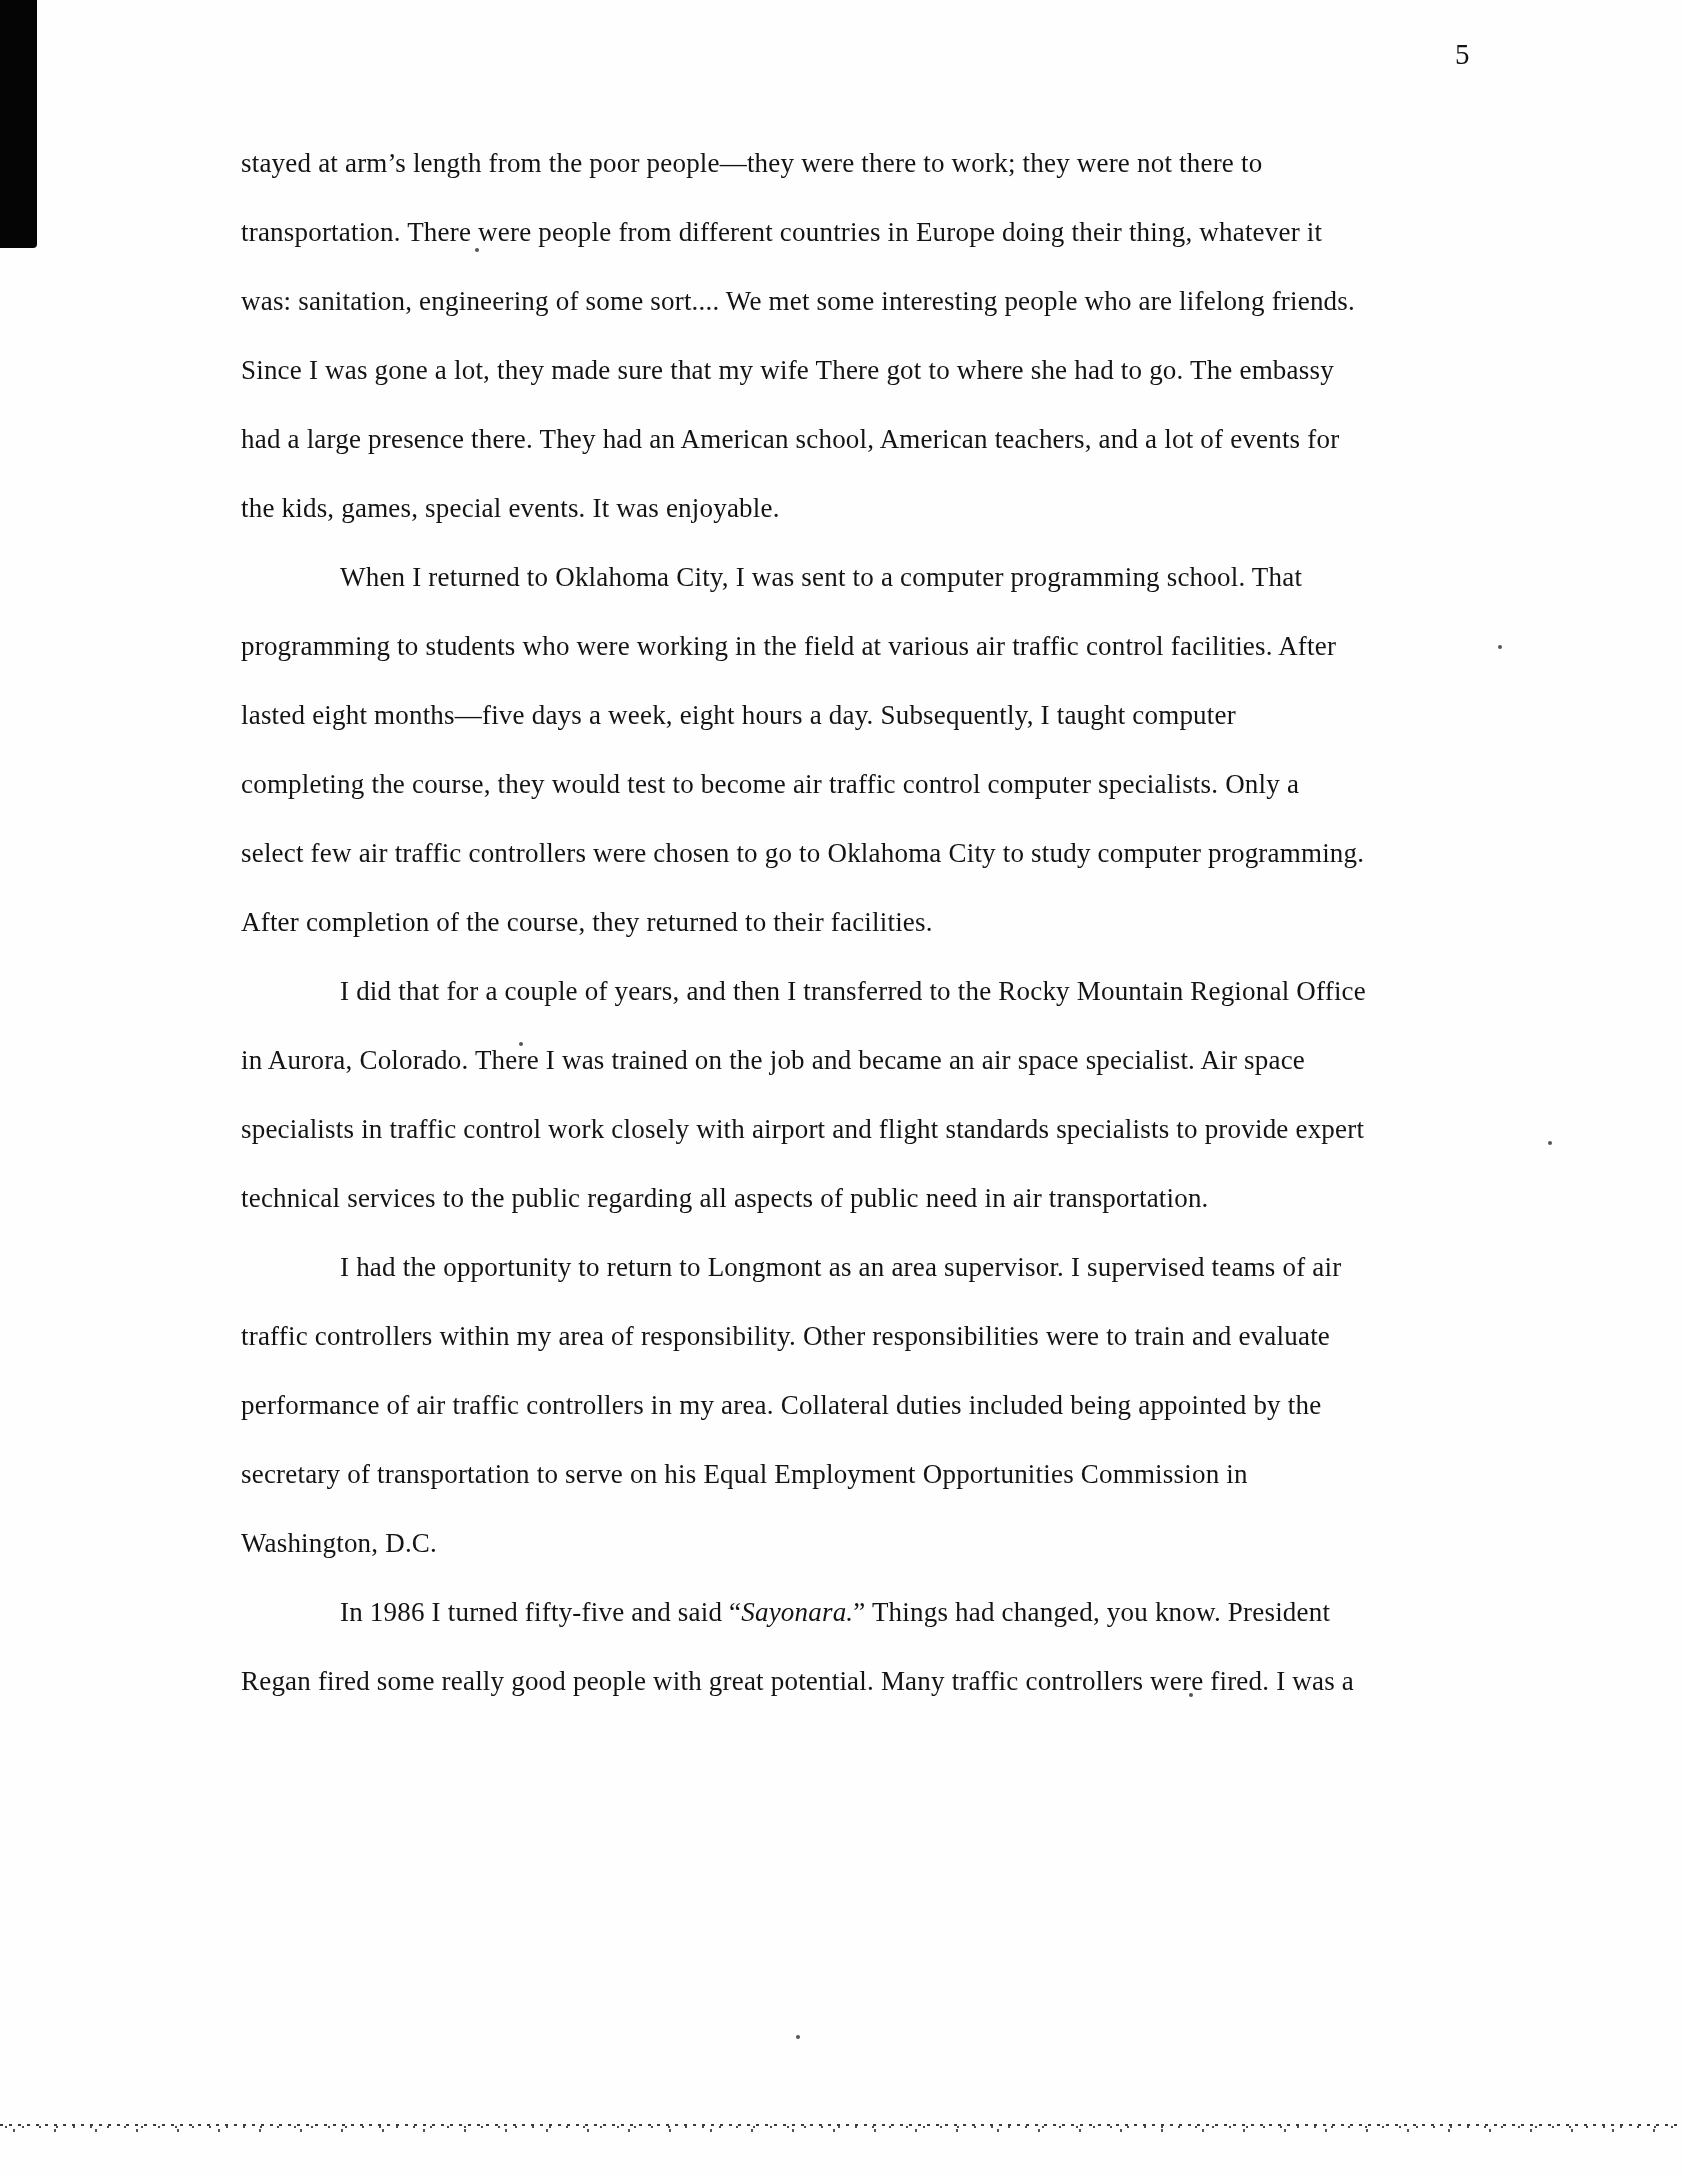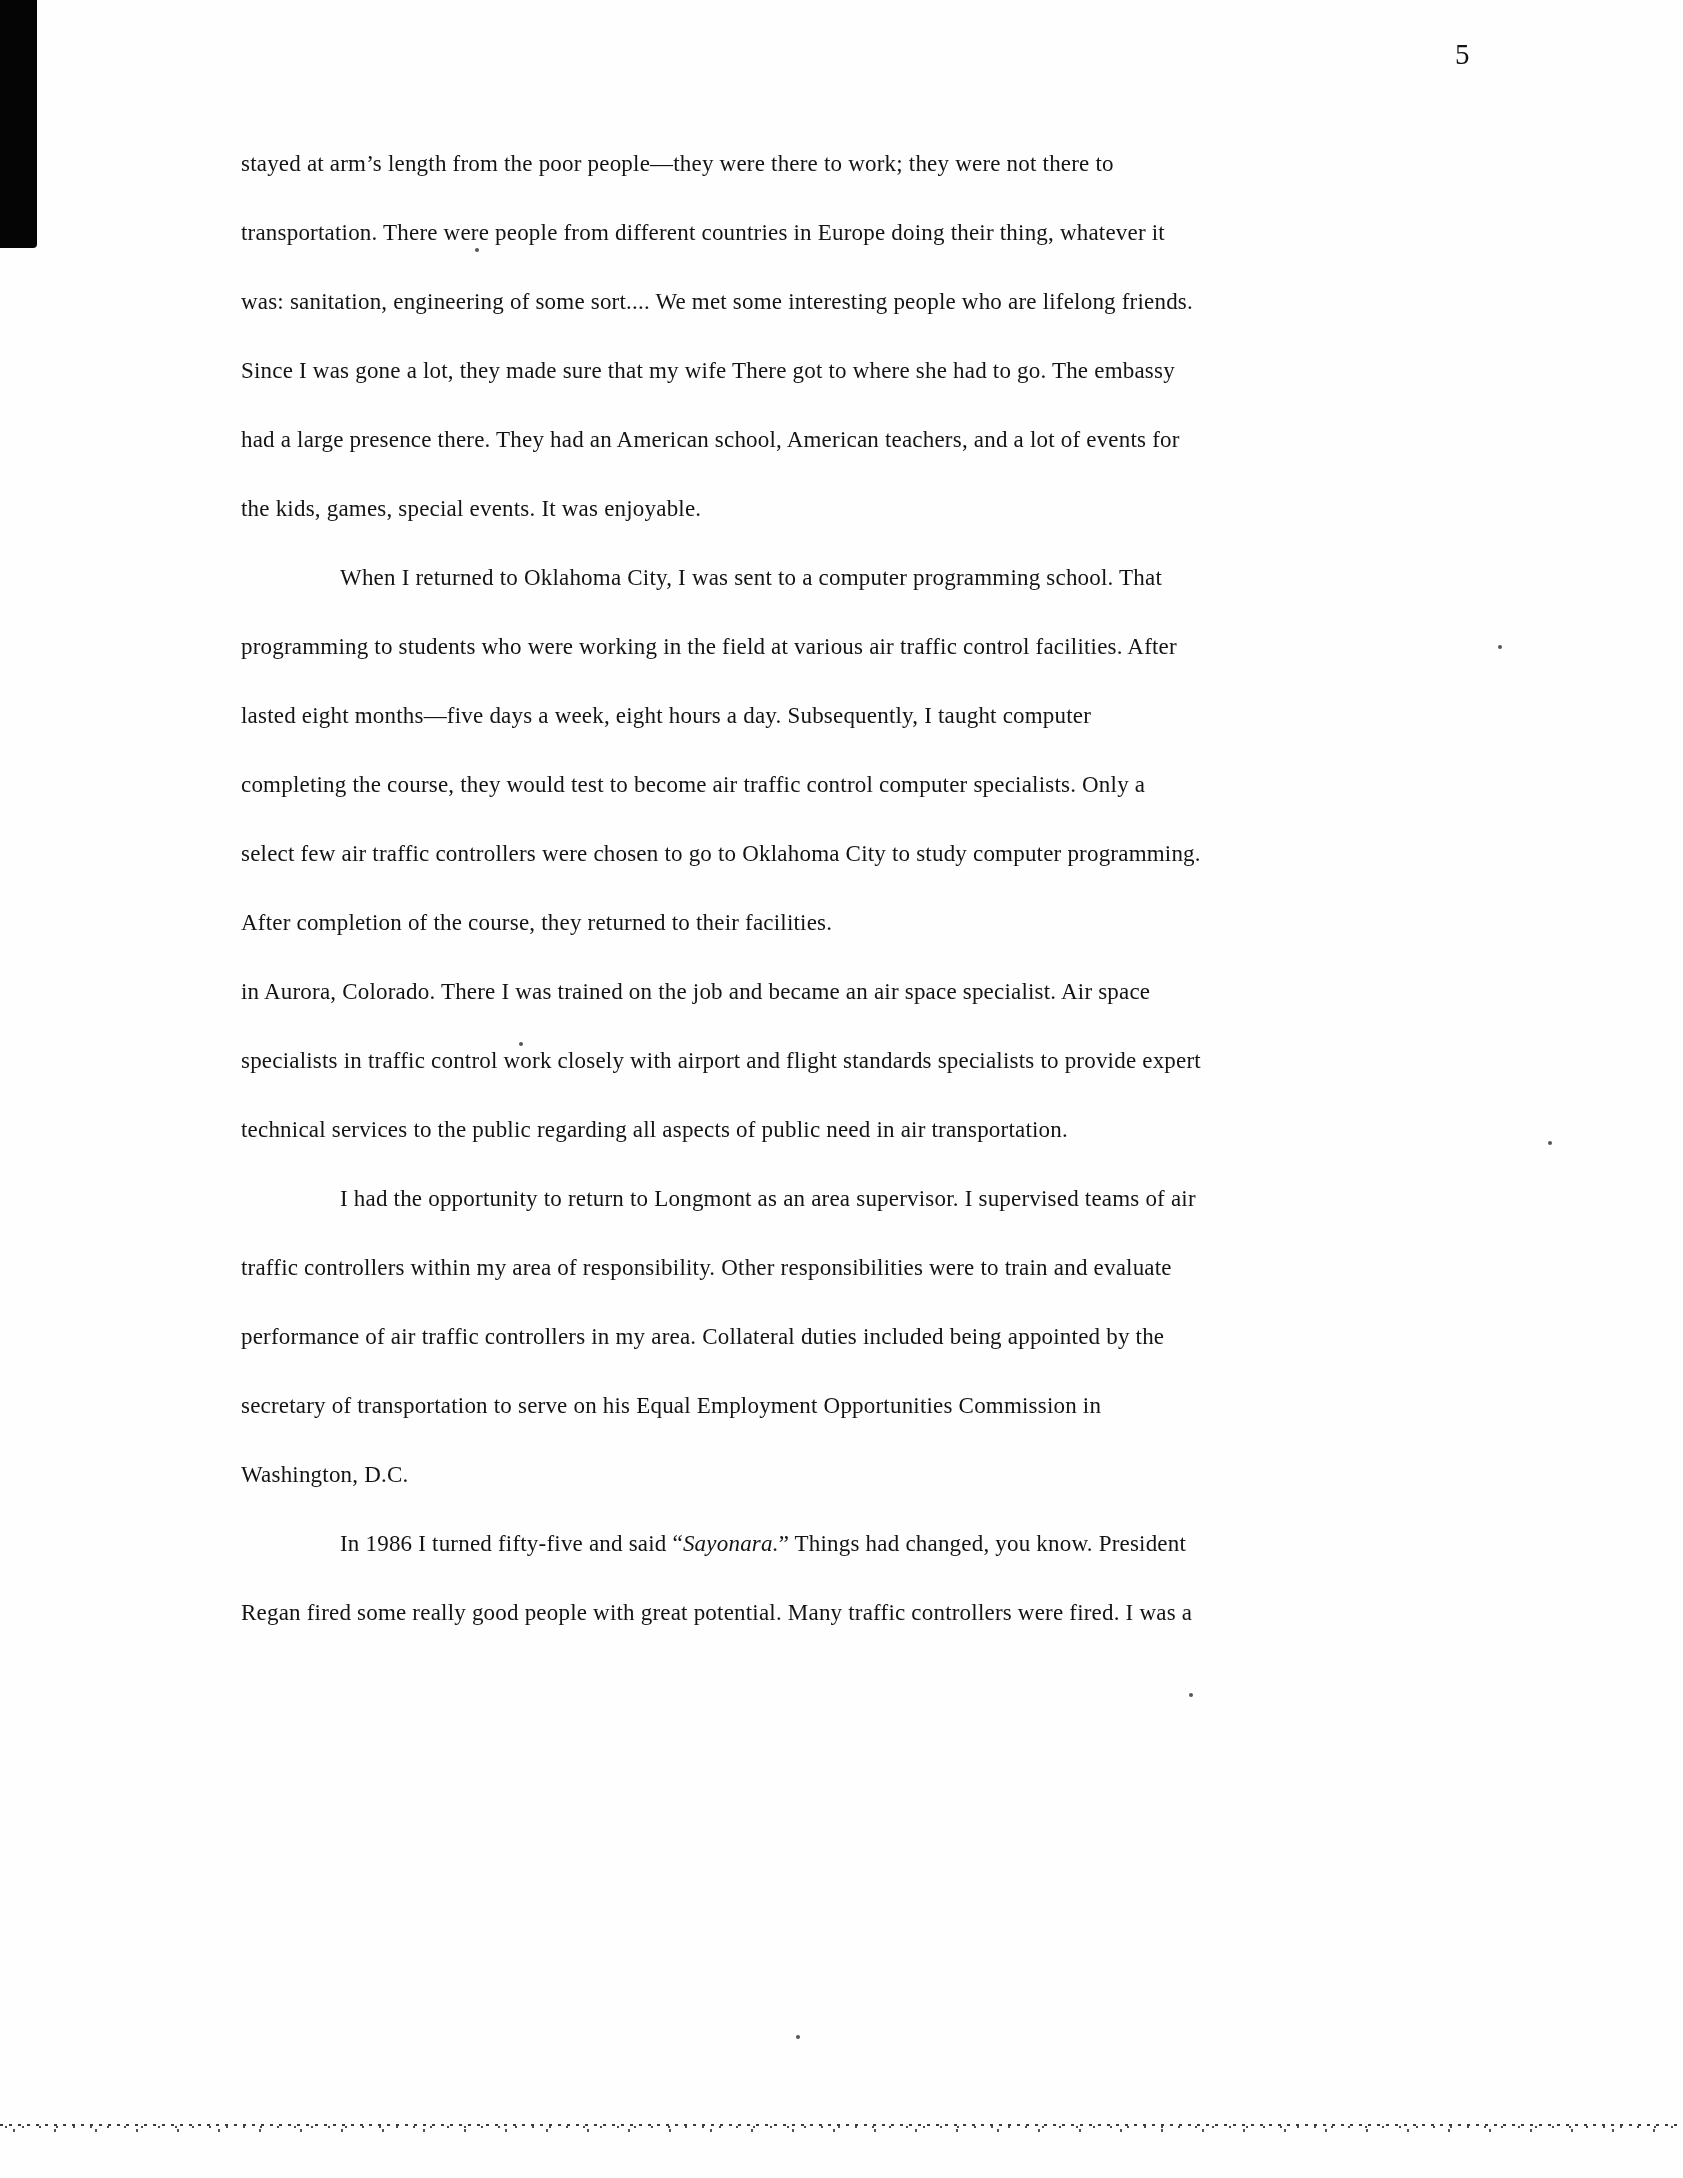--- a/index.html
+++ b/index.html
@@ -33,21 +33,21 @@
     left: 1455px;
     font-size: 29px;
     line-height: 29px;
   }
   
   .body-text {
     position: absolute;
     left: 241px;
     top: 129px;
     width: 1287px;
-    font-size: 23px;
+    font-size: 27px;
   }
   .line {
     height: 69px;
     line-height: 69px;
     white-space: nowrap;
     letter-spacing: 0.2px;
   }
   .line.indent {
     padding-left: 99px;
   }
@@ -100,20 +100,21 @@
     <div class="line">was: sanitation, engineering of some sort.... We met some interesting people who are lifelong friends.</div>
     <div class="line">Since I was gone a lot, they made sure that my wife There got to where she had to go. The embassy</div>
     <div class="line">had a large presence there. They had an American school, American teachers, and a lot of events for</div>
     <div class="line">the kids, games, special events. It was enjoyable.</div>
     <div class="line indent">When I returned to Oklahoma City, I was sent to a computer programming school. That</div>
     <div class="line">programming to students who were working in the field at various air traffic control facilities. After</div>
     <div class="line">lasted eight months—five days a week, eight hours a day. Subsequently, I taught computer</div>
     <div class="line">completing the course, they would test to become air traffic control computer specialists. Only a</div>
     <div class="line">select few air traffic controllers were chosen to go to Oklahoma City to study computer programming.</div>
     <div class="line">After completion of the course, they returned to their facilities.</div>
+    <div class="line indent">I did that for a couple of years, and then I transferred to the Rocky Mountain Regional Office</div>
     <div class="line">in Aurora, Colorado. There I was trained on the job and became an air space specialist. Air space</div>
     <div class="line">specialists in traffic control work closely with airport and flight standards specialists to provide expert</div>
     <div class="line">technical services to the public regarding all aspects of public need in air transportation.</div>
     <div class="line indent">I had the opportunity to return to Longmont as an area supervisor. I supervised teams of air</div>
     <div class="line">traffic controllers within my area of responsibility. Other responsibilities were to train and evaluate</div>
     <div class="line">performance of air traffic controllers in my area. Collateral duties included being appointed by the</div>
     <div class="line">secretary of transportation to serve on his Equal Employment Opportunities Commission in</div>
     <div class="line">Washington, D.C.</div>
     <div class="line indent">
       <span>In 1986 I turned fifty-five and said “</span><span class="italic-seg">Sayonara.</span><span>” Things had changed, you know. President</span>

